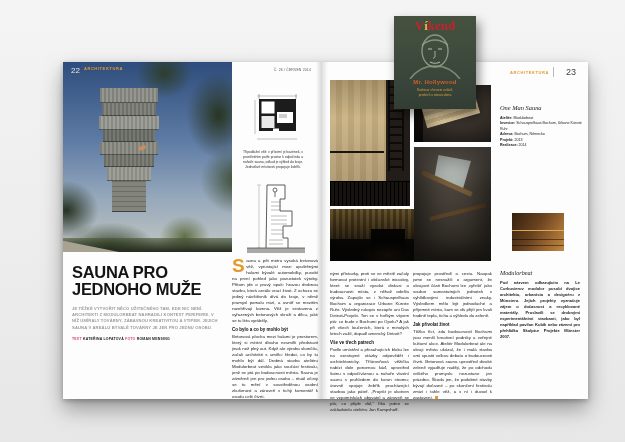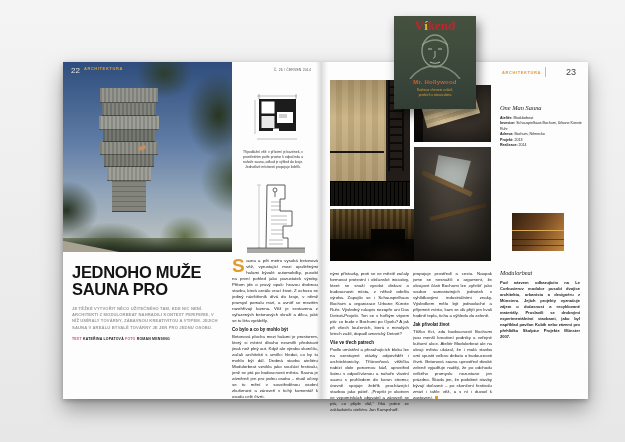--- a/index.html
+++ b/index.html
@@ -10,21 +10,21 @@
   .spread{position:absolute;left:63px;top:62px;width:525px;height:337px;background:#fdfdfd;
           box-shadow:0 10px 20px rgba(0,0,0,.35),0 2px 5px rgba(0,0,0,.25);}
   .gutter{position:absolute;left:253px;top:0;width:12px;height:100%;
           background:linear-gradient(90deg,rgba(0,0,0,0) 0%,rgba(0,0,0,.14) 45%,rgba(0,0,0,.10) 55%,rgba(0,0,0,0) 100%);pointer-events:none;}
   
   .sec-label{font-size:4px;font-weight:700;letter-spacing:.6px;color:#e39b2d;}
   .folio{font-size:8px;color:#777;font-weight:400;}
   .hdr-left{left:8px;top:4px;display:flex;align-items:flex-start;gap:4px;}
   .hdr-left .folio{color:#e6e6e6;}
   .hdr-right{right:12px;top:5px;display:flex;align-items:center;gap:4px;}
-  .hdr-right .folio{color:#444;border-left:1px solid #bbb;padding-left:20px;font-size:9px;}
+  .hdr-right .folio{color:#444;border-left:1px solid #bbb;padding-left:12px;font-size:9px;}
   .issue-info{left:168px;top:6px;width:80px;text-align:right;font-size:3.4px;color:#555;letter-spacing:.2px;}
   
   .photo{overflow:hidden;}
   .pt{left:0;top:0;width:169px;height:190px;background:linear-gradient(180deg,#2f4d7c 0%,#5f7ca6 42%,#93a6ba 70%,#c3c7c2 100%);}
   .pt-foliage{inset:0;background:
      radial-gradient(46px 62px at 92% 28%,rgba(38,50,26,.95),rgba(38,50,26,0) 70%),
      radial-gradient(55px 50px at 104% 62%,rgba(52,66,34,.95),rgba(52,66,34,0) 70%),
      radial-gradient(40px 36px at 60% 6%,rgba(44,58,30,.85),rgba(44,58,30,0) 70%),
      radial-gradient(46px 42px at 2% 78%,rgba(30,42,24,.95),rgba(30,42,24,0) 70%),
      radial-gradient(64px 36px at 28% 98%,rgba(42,56,30,.95),rgba(42,56,30,0) 72%),
@@ -159,22 +159,22 @@
         <line x1="28" y1="10" x2="28" y2="15" stroke="#444" stroke-width="0.8"></line>
         <line x1="12" y1="3" x2="12" y2="66" stroke="#999" stroke-width="0.5"></line>
         <line x1="10" y1="3" x2="14" y2="3" stroke="#999" stroke-width="0.5"></line>
         <line x1="10" y1="66" x2="14" y2="66" stroke="#999" stroke-width="0.5"></line>
         <rect x="0" y="66" width="58" height="5" fill="#a9a9a5"></rect>
         <line x1="0" y1="66" x2="58" y2="66" stroke="#555" stroke-width="0.8"></line>
       </svg>
     </div>
 
     <div class="abs title-block">
+      <div class="title-line">SAUNA PRO</div>
       <div class="title-line">JEDNOHO MUŽE</div>
-      <div class="title-line">SAUNA PRO</div>
       <div class="lede">JE TĚŽKÉ VYTVOŘIT NĚCO UŽITEČNÉHO TAM, KDE NIC NENÍ. ARCHITEKTI Z MODULORBEAT NAHRADILI KONTEXT PERIFERIE, V NÍŽ UMÍRALY TOVÁRNY, ZÁBAVNOU KREATIVITOU A VTIPEM. JEJICH SAUNA V AREÁLU BÝVALÉ TOVÁRNY JE JEN PRO JEDNU OSOBU.</div>
       <div class="byline">
         <span class="bl-label">TEXT</span>
         <span class="bl-name">KATEŘINA LOPATOVÁ</span>
         <span class="bl-label">FOTO</span>
         <span class="bl-name">ROMAN MENSING</span>
       </div>
     </div>
 
     <div class="abs bodycol" style="left:169px;top:196px;width:86px;height:136px;">

